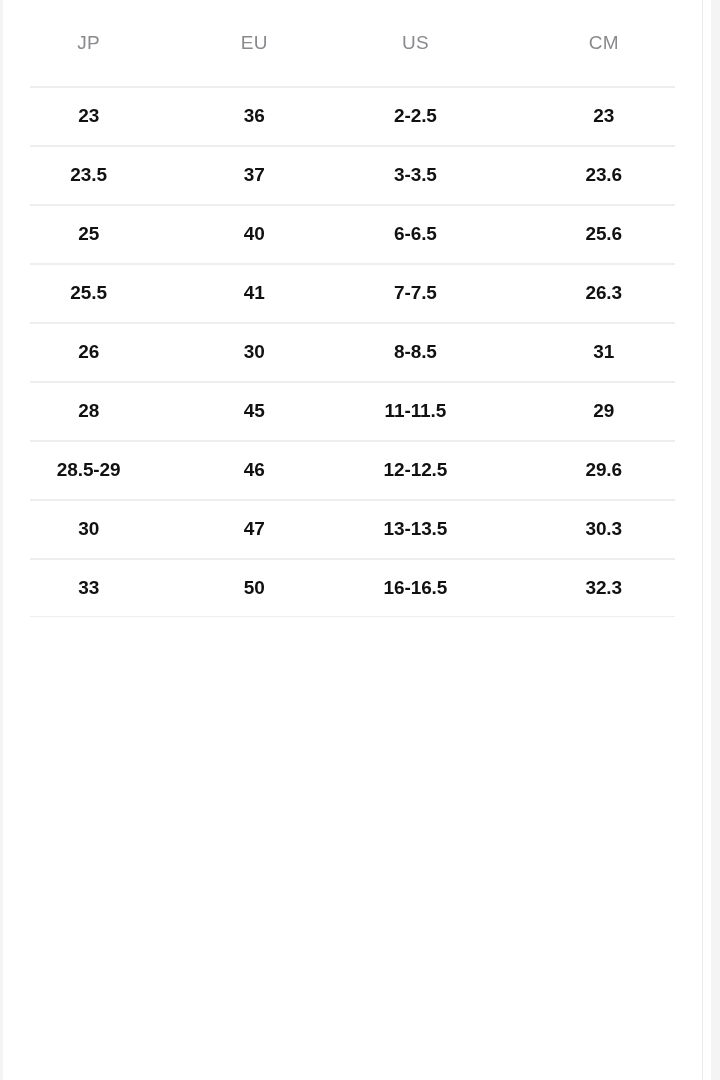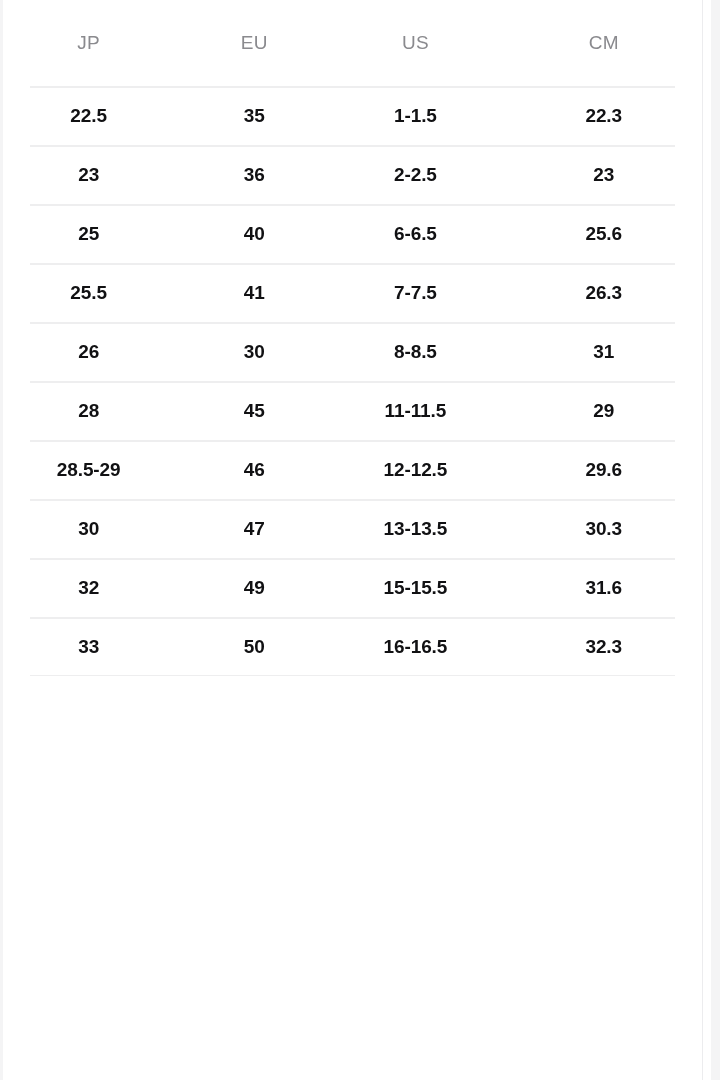--- a/index.html
+++ b/index.html
@@ -135,32 +135,32 @@
       <thead>
         <tr>
           <th>JP</th>
           <th>EU</th>
           <th>US</th>
           <th>CM</th>
         </tr>
       </thead>
       <tbody>
         <tr>
-          <td>22.5</td>
-          <td>35</td>
-          <td>1-1.5</td>
-          <td>22.3</td>
-        </tr>
-        <tr>
           <td>23</td>
           <td>36</td>
           <td>2-2.5</td>
           <td>23</td>
         </tr>
         <tr>
+          <td>23.5</td>
+          <td>37</td>
+          <td>3-3.5</td>
+          <td>23.6</td>
+        </tr>
+        <tr>
           <td>25</td>
           <td>40</td>
           <td>6-6.5</td>
           <td>25.6</td>
         </tr>
         <tr>
           <td>25.5</td>
           <td>41</td>
           <td>7-7.5</td>
           <td>26.3</td>
@@ -183,26 +183,20 @@
           <td>12-12.5</td>
           <td>29.6</td>
         </tr>
         <tr>
           <td>30</td>
           <td>47</td>
           <td>13-13.5</td>
           <td>30.3</td>
         </tr>
         <tr>
-          <td>32</td>
-          <td>49</td>
-          <td>15-15.5</td>
-          <td>31.6</td>
-        </tr>
-        <tr>
           <td>33</td>
           <td>50</td>
           <td>16-16.5</td>
           <td>32.3</td>
         </tr>
       </tbody>
     </table>
 
     <div class="right-rail"></div>
   </div>

